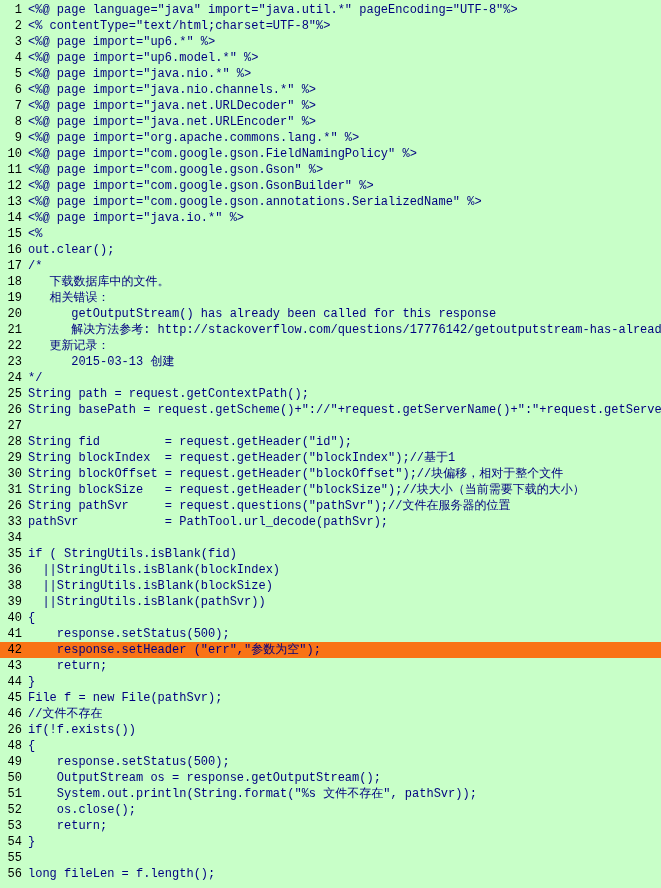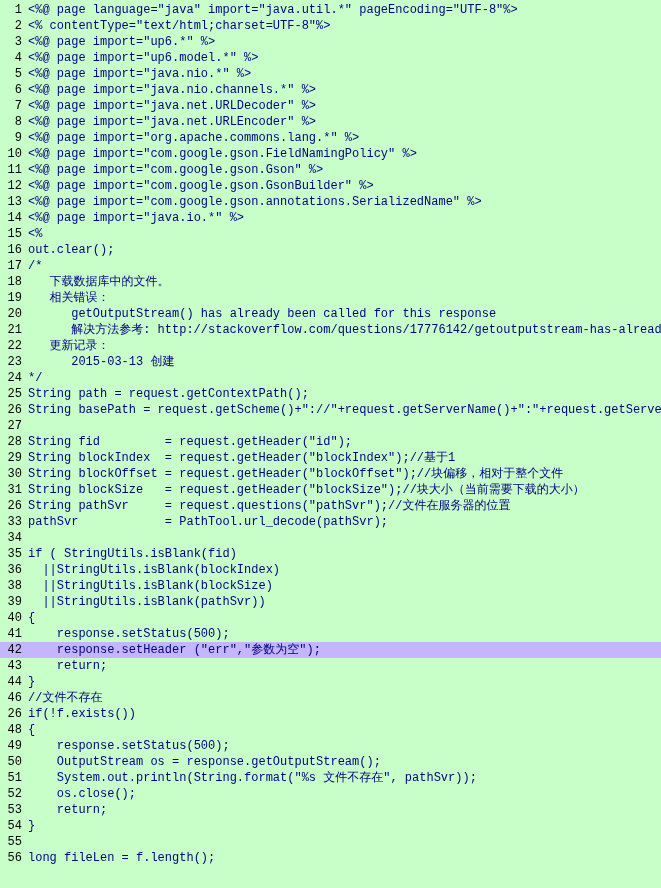--- a/index.html
+++ b/index.html
@@ -22,21 +22,21 @@
       background-color: #c8ffc8;
       padding: 2px 0;
     }
     .code-line {
       display: flex;
       min-height: 16px;
       line-height: 16px;
       white-space: pre;
     }
     .code-line.highlighted {
-      background-color: #c4b5fd;
+      background-color: #f97316;
     }
     .line-number {
       color: #000000;
       min-width: 28px;
       text-align: right;
       padding-right: 6px;
       user-select: none;
       flex-shrink: 0;
     }
     .line-content {
@@ -84,20 +84,21 @@
     <div class="code-line"><span class="line-number">34</span><span class="line-content"></span></div>
     <div class="code-line"><span class="line-number">35</span><span class="line-content">if ( StringUtils.isBlank(fid)</span></div>
     <div class="code-line"><span class="line-number">36</span><span class="line-content">  ||StringUtils.isBlank(blockIndex)</span></div>
     <div class="code-line"><span class="line-number">38</span><span class="line-content">  ||StringUtils.isBlank(blockSize)</span></div>
     <div class="code-line"><span class="line-number">39</span><span class="line-content">  ||StringUtils.isBlank(pathSvr))</span></div>
     <div class="code-line"><span class="line-number">40</span><span class="line-content">{</span></div>
     <div class="code-line"><span class="line-number">41</span><span class="line-content">    response.setStatus(500);</span></div>
     <div class="code-line highlighted"><span class="line-number">42</span><span class="line-content">    response.setHeader ("err","参数为空");</span></div>
     <div class="code-line"><span class="line-number">43</span><span class="line-content">    return;</span></div>
     <div class="code-line"><span class="line-number">44</span><span class="line-content">}</span></div>
+    <div class="code-line"><span class="line-number">45</span><span class="line-content">File f = new File(pathSvr);</span></div>
     <div class="code-line"><span class="line-number">46</span><span class="line-content">//文件不存在</span></div>
     <div class="code-line"><span class="line-number">26</span><span class="line-content">if(!f.exists())</span></div>
     <div class="code-line"><span class="line-number">48</span><span class="line-content">{</span></div>
     <div class="code-line"><span class="line-number">49</span><span class="line-content">    response.setStatus(500);</span></div>
     <div class="code-line"><span class="line-number">50</span><span class="line-content">    OutputStream os = response.getOutputStream();</span></div>
     <div class="code-line"><span class="line-number">51</span><span class="line-content">    System.out.println(String.format("%s 文件不存在", pathSvr));</span></div>
     <div class="code-line"><span class="line-number">52</span><span class="line-content">    os.close();</span></div>
     <div class="code-line"><span class="line-number">53</span><span class="line-content">    return;</span></div>
     <div class="code-line"><span class="line-number">54</span><span class="line-content">}</span></div>
     <div class="code-line"><span class="line-number">55</span><span class="line-content"></span></div>

